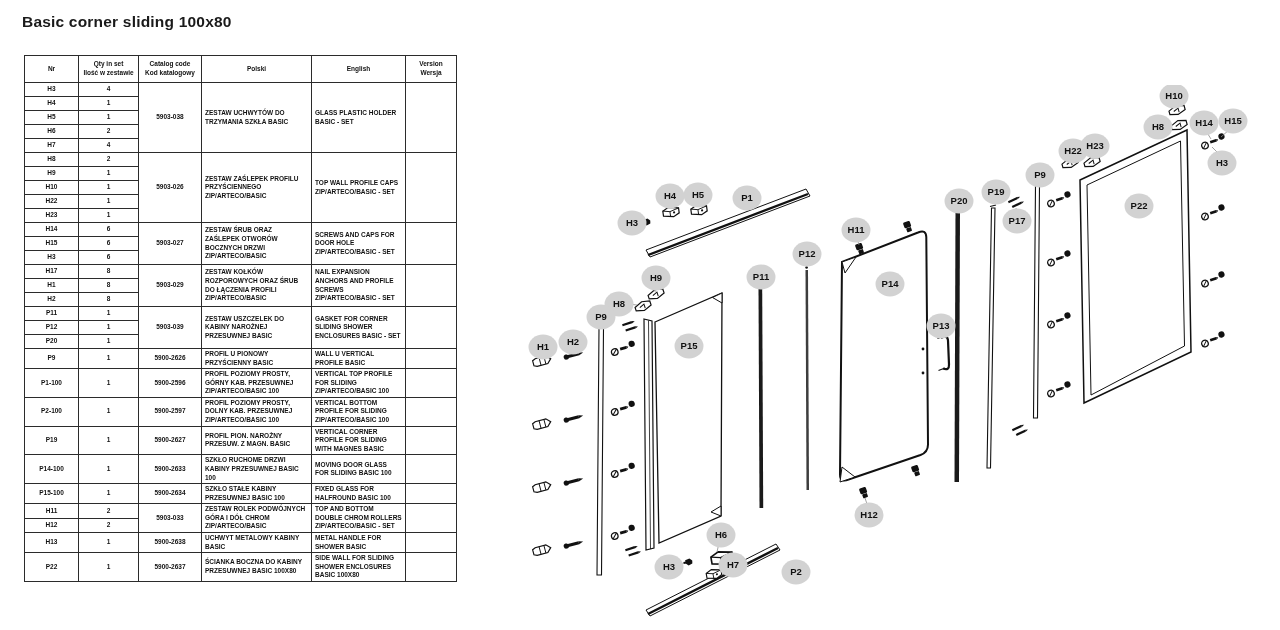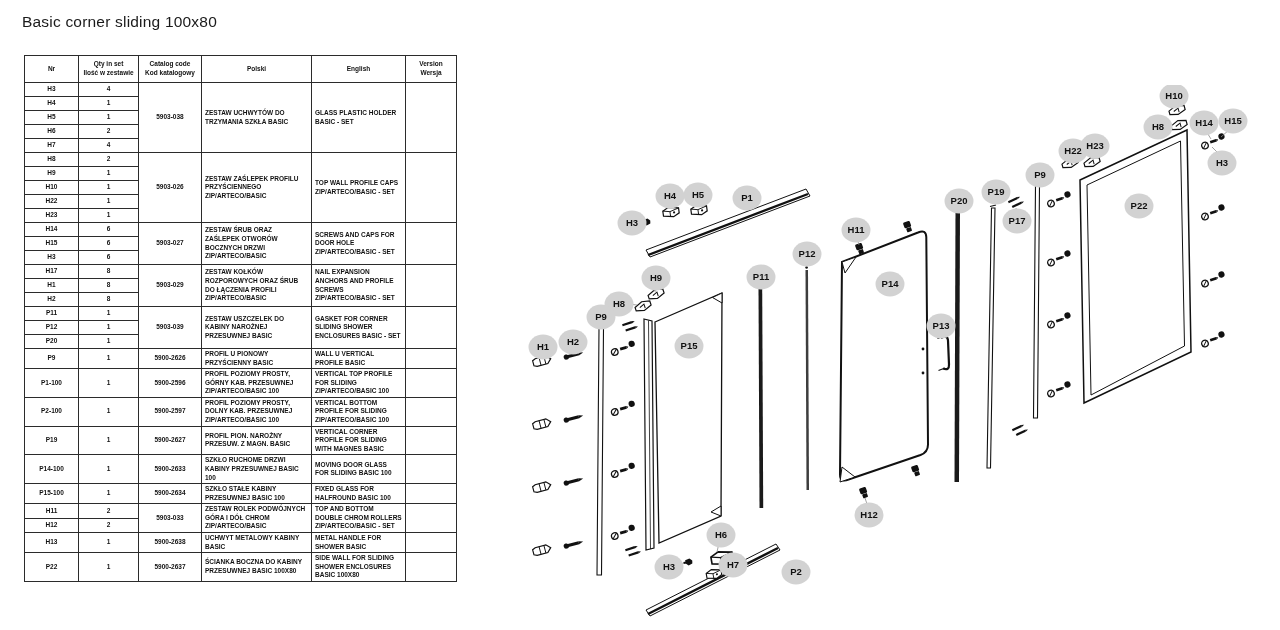--- a/index.html
+++ b/index.html
@@ -1,17 +1,17 @@
 <!DOCTYPE html>
 <html><head>
 <meta charset="utf-8">
 <style>
   html,body{margin:0;padding:0;background:#fff;}
   body{width:1280px;height:630px;position:relative;font-family:"Liberation Sans",sans-serif;overflow:hidden;}
-  .page-title{position:absolute;left:22px;top:13px;font-size:15.5px;font-weight:normal;color:#1a1a1a;letter-spacing:.2px;text-align:center;}
+  .page-title{position:absolute;left:22px;top:13px;font-size:15.5px;font-weight:bold;color:#1a1a1a;letter-spacing:.2px;text-align:center;}
   table.parts{position:absolute;left:24px;top:55px;width:432px;border-collapse:collapse;table-layout:fixed;
     border:1.5px solid #000;}
   table.parts th, table.parts td{border:1px solid #2b2b2b;padding:1px 3px;font-size:6.5px;line-height:1.32;
     color:#111;vertical-align:middle;overflow:hidden;}
   table.parts th{font-weight:bold;text-align:center;white-space:pre-line;height:24px;}
   td.c-nr, td.c-qty, td.c-cat{text-align:center;font-weight:bold;height:11px;}
   td.c-pl, td.c-en{text-align:left;font-weight:bold;}
   td.c-ver{background:#fff;}
   .diagram-svg{position:absolute;left:520px;top:85px;}
   #callout-layer text{font-family:"Liberation Sans",sans-serif;font-size:9.5px;font-weight:bold;fill:#111;text-anchor:middle;}

